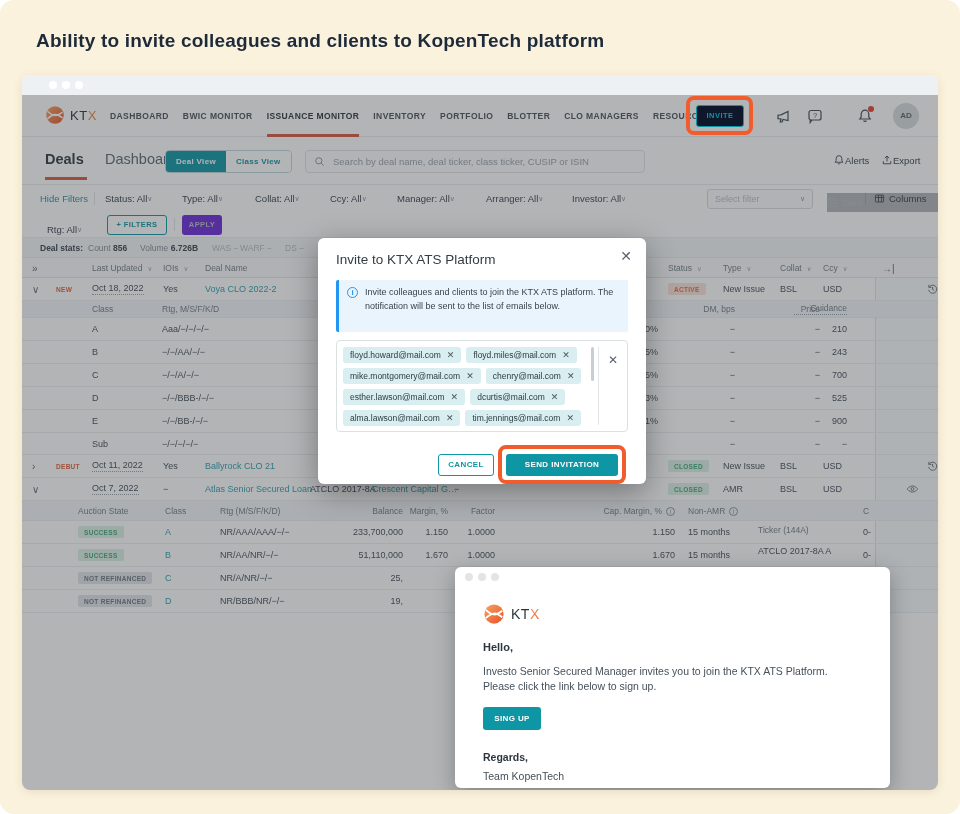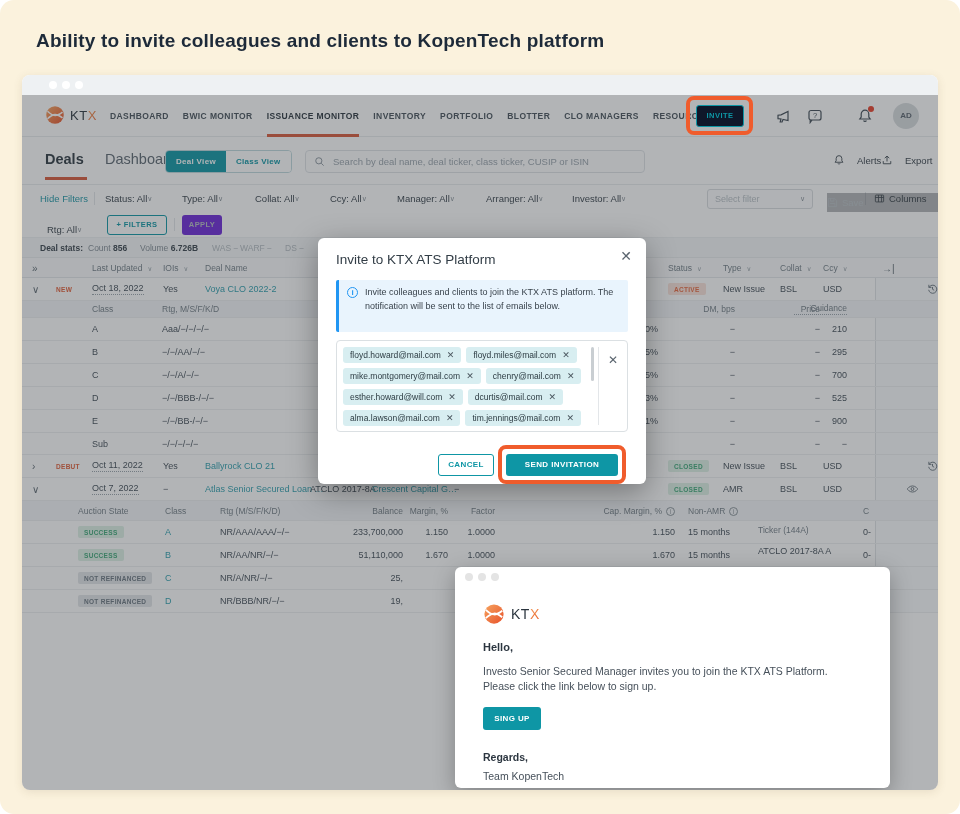--- a/index.html
+++ b/index.html
@@ -33,21 +33,21 @@
   .tab-deals{position:absolute;left:23px;top:14px;font-size:14.5px;font-weight:700;color:#2e3942;}
   .tab-deals-underline{position:absolute;left:23px;top:40px;width:42px;height:2.5px;background:#d9593a;}
   .tab-dashboard{position:absolute;left:83px;top:14px;font-size:14.5px;font-weight:400;color:#5d6872;}
   .view-toggle{position:absolute;left:143px;top:13px;height:23px;display:flex;border:1px solid #bfd9dd;border-radius:4px;overflow:hidden;}
   .seg{font-size:8px;font-weight:700;letter-spacing:.3px;padding:0 10px;line-height:21px;}
   .seg.on{background:#0e96a5;color:#fff;}
   .seg.off{background:#fff;color:#0e96a5;}
   .searchbox{position:absolute;left:283px;top:13px;width:340px;height:23px;border:1px solid #dfe3e6;border-radius:4px;background:#fdfdfe;display:flex;align-items:center;padding:0 8px;gap:6px;color:#9aa4ac;}
   .searchbox input{border:none;outline:none;background:transparent;font-size:9.5px;color:#6a747d;width:100%;}
   .searchbox input::placeholder{color:#9aa4ac;}
-  .tb-action{position:absolute;top:17px;display:flex;align-items:center;gap:12px;font-size:9.5px;color:#39434c;}
+  .tb-action{position:absolute;top:17px;display:flex;align-items:center;gap:0;font-size:9.5px;color:#39434c;}
 
   
   .filters1{position:absolute;left:0;top:110px;right:0;height:27px;background:#fff;}
   .filters2{position:absolute;left:0;top:137px;right:0;height:26px;background:#fff;border-bottom:1px solid #eef0f2;}
   .hide-filters{position:absolute;left:18px;top:8px;font-size:9.5px;color:#1e97a6;}
   .vdiv{position:absolute;top:7px;width:1px;height:13px;background:#e3e6e9;}
   .fchip{position:absolute;top:8px;display:flex;align-items:center;font-size:9.5px;color:#39434c;}
   .chev{font-size:7px;color:#8a939b;}
   .select-filter{position:absolute;left:685px;top:4px;width:106px;height:20px;border:1px solid #d8dcdf;border-radius:3px;display:flex;align-items:center;justify-content:space-between;padding:0 7px;font-size:9px;color:#b9c0c6;background:#fcfcfd;}
   .ctrl{position:absolute;display:flex;align-items:center;gap:4px;font-size:9.5px;}
@@ -340,21 +340,21 @@
             <span class="cell s-dm">−</span>
             <span class="cell s-price">−</span>
             <span class="cell s-guid">210</span>
           </div>
           <div class="trow k-cls1" style="top: 83px; height: 23px;">
             <span class="cell s-cls">B</span>
             <span class="cell s-rtg">−/−/AA/−/−</span>
             <span class="cell s-pct">5%</span>
             <span class="cell s-dm">−</span>
             <span class="cell s-price">−</span>
-            <span class="cell s-guid">295</span>
+            <span class="cell s-guid">243</span>
           </div>
           <div class="trow k-cls1" style="top: 106px; height: 23px;">
             <span class="cell s-cls">C</span>
             <span class="cell s-rtg">−/−/A/−/−</span>
             <span class="cell s-pct">5%</span>
             <span class="cell s-dm">−</span>
             <span class="cell s-price">−</span>
             <span class="cell s-guid">700</span>
           </div>
           <div class="trow k-cls1" style="top: 129px; height: 23px;">
@@ -492,21 +492,21 @@
             </span>
           <span class="chip">
               <span>mike.montgomery@mail.com</span>
               <span class="x">✕</span>
             </span>
           <span class="chip">
               <span>chenry@mail.com</span>
               <span class="x">✕</span>
             </span>
           <span class="chip">
-              <span>esther.howard@will.com</span>
+              <span>esther.lawson@mail.com</span>
               <span class="x">✕</span>
             </span>
           <span class="chip">
               <span>dcurtis@mail.com</span>
               <span class="x">✕</span>
             </span>
           <span class="chip">
               <span>alma.lawson@mail.com</span>
               <span class="x">✕</span>
             </span>

